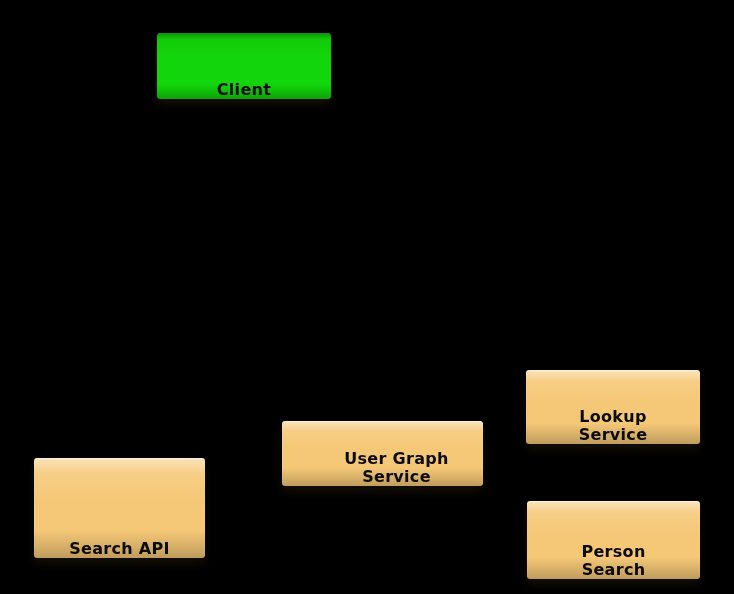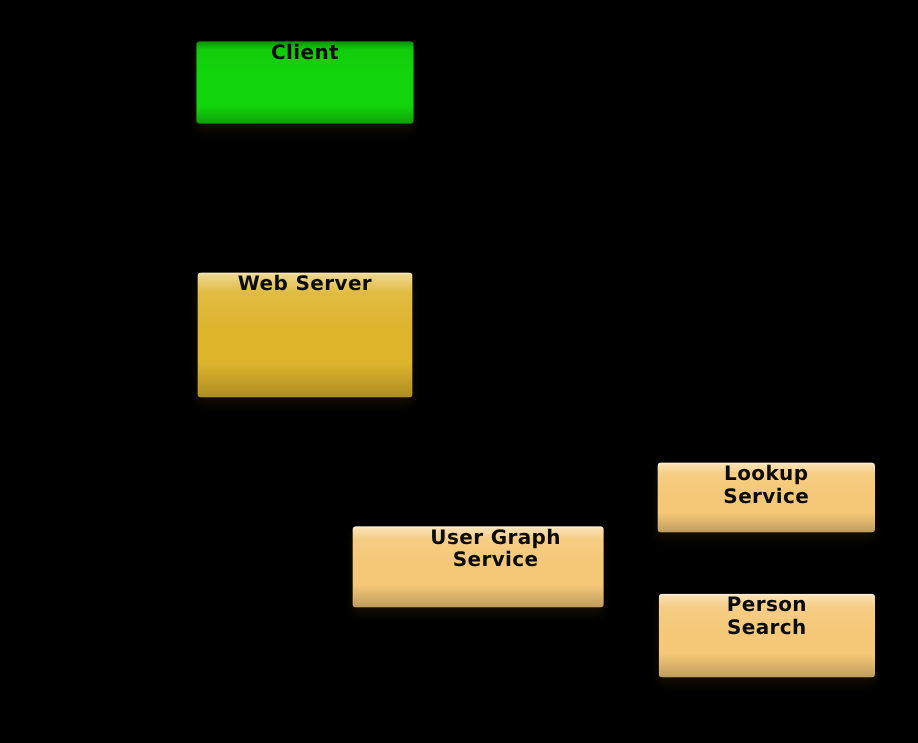--- a/index.html
+++ b/index.html
@@ -15,21 +15,21 @@
   }
   .canvas {
     position: relative;
     width: 734px;
     height: 594px;
     background: #000000;
   }
   .node {
     position: absolute;
     display: flex;
-    align-items: flex-start;
+    align-items: flex-end;
     justify-content: center;
     text-align: center;
     border-radius: 3px;
     background-color: var(--fill, #f5c877);
     color: #0b0b0b;
     font-weight: bold;
     font-size: 16px;
     line-height: 18px;
     letter-spacing: 0.3px;
     box-shadow: 0 6px 8px rgba(35, 25, 5, 0.55);
@@ -54,36 +54,36 @@
       rgba(0,0,0,0.00) 78%,
       rgba(0,0,0,0.25) 100%);
   }
   .node .label { display: block; }
   .node .line { display: block; }
 
   .node-client      { left: 157px; top: 33px;  width: 174px; height: 66px; }
   .node-web-server  { left: 158px; top: 218px; width: 172px; height: 100px; }
   .node-search-api  { left: 34px;  top: 458px; width: 171px; height: 100px; }
   .node-user-graph  { left: 282px; top: 421px; width: 173px; height: 65px; padding-left: 28px; }
-  .node-lookup      { left: 526px; top: 370px; width: 174px; height: 56px; }
-  .node-person      { left: 527px; top: 475px; width: 173px; height: 67px; }
+  .node-lookup      { left: 526px; top: 370px; width: 174px; height: 74px; }
+  .node-person      { left: 527px; top: 501px; width: 173px; height: 78px; }
 </style>
 </head>
 <body>
 
 <div class="canvas">
 
   <div class="node bevel-dark node-client" style="--fill: #12d60b;">
     <span class="label">Client</span>
   </div>
 
-  <div class="node bevel-light node-web-server" style="--fill: #deb42d;">
-    <span class="label">Web Server</span>
+
+  <div class="node bevel-light node-search-api" style="--fill: #f5c877;">
+    <span class="label">Search API</span>
   </div>
-
 
   <div class="node bevel-light node-user-graph" style="--fill: #f5c877;">
     <span class="label">
       <span class="line">User Graph</span>
       <span class="line">Service</span>
     </span>
   </div>
 
   <div class="node bevel-light node-lookup" style="--fill: #f5c877;">
     <span class="label">

